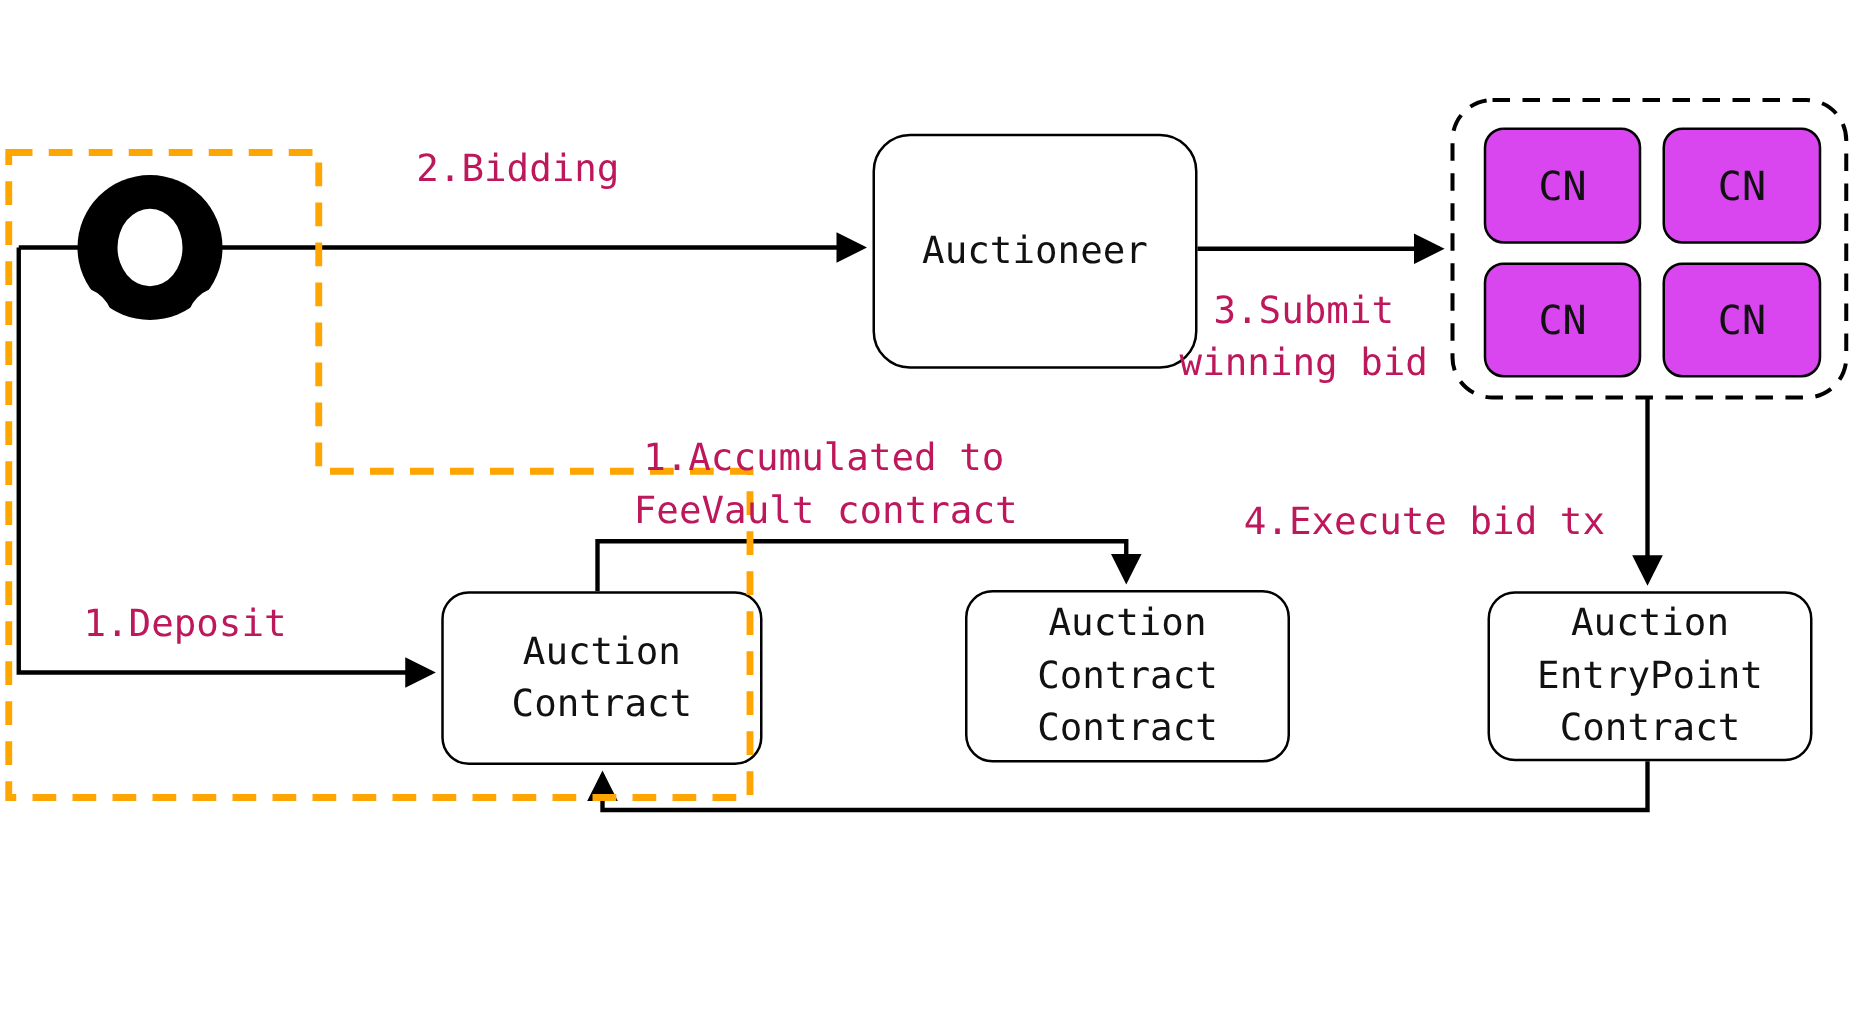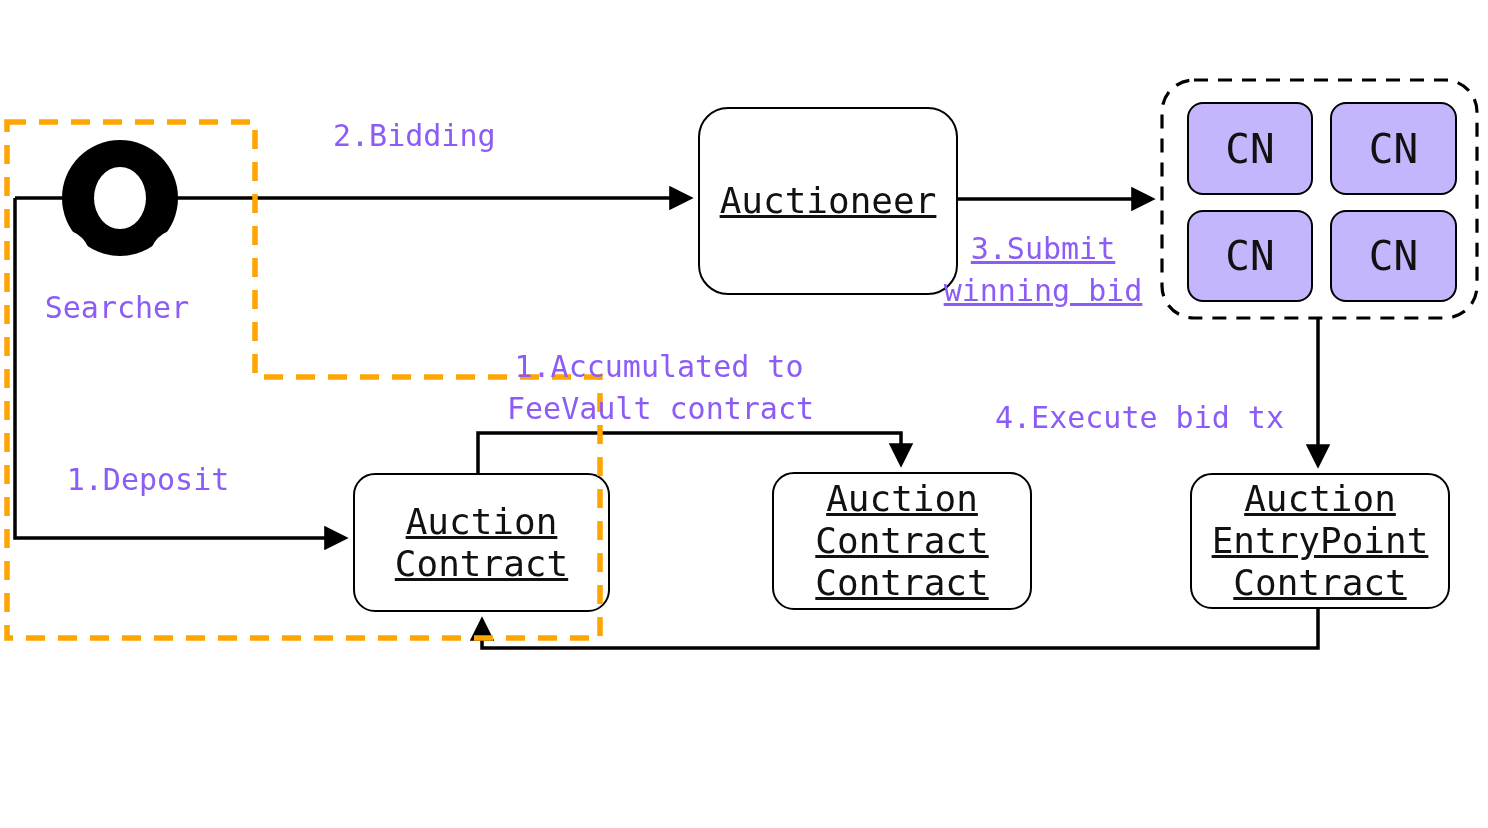--- a/index.html
+++ b/index.html
@@ -26,58 +26,58 @@
     background: #ffffff;
     border: 2.5px solid #000000;
     display: flex;
     flex-direction: column;
     align-items: center;
     justify-content: center;
     text-align: center;
     z-index: 2;
     box-sizing: border-box;
   }
-  .node .line { display: block; line-height: 42px; font-size: 36px; white-space: nowrap; text-decoration: underline; }
+  .node .line { display: block; line-height: 42px; font-size: 30px; white-space: nowrap; }
 
   #auctioneer { left: 698px; top: 107px; width: 260px; height: 188px; border-radius: 30px; font-size: 30px; }
   #deposit    { left: 353px; top: 473px; width: 257px; height: 139px; border-radius: 22px; }
   #feevault   { left: 772px; top: 472px; width: 260px; height: 138px; border-radius: 22px; }
   #entrypoint { left: 1190px; top: 473px; width: 260px; height: 136px; border-radius: 22px; }
 
   .cn-box {
     position: absolute;
-    background: #c4b5fd;
+    background: #d946ef;
     border: 2px solid #000000;
     border-radius: 16px;
     display: flex;
     align-items: center;
     justify-content: center;
-    font-size: 41px;
+    font-size: 32px;
     z-index: 2;
     box-sizing: border-box;
   }
   #cn-tl { left: 1187px; top: 102px; width: 126px; height: 93px; }
   #cn-tr { left: 1330px; top: 102px; width: 127px; height: 93px; }
   #cn-bl { left: 1187px; top: 210px; width: 126px; height: 92px; }
   #cn-br { left: 1330px; top: 210px; width: 127px; height: 92px; }
 
   .caption {
     position: absolute;
     font-size: 30px;
     white-space: nowrap;
     z-index: 5;
-    color: #8b5cf6;
+    color: #be185d;
   }
   .caption.center { text-align: center; }
   .caption .cline { display: block; line-height: 42px; }
 
   #searcher-label { left: 27px;  top: 290px; width: 180px; text-align: center; }
-  #step1-label    { left: 58px;  top: 462px; width: 180px; text-align: center; }
+  #step1-label    { left: 58px;  top: 482px; width: 180px; text-align: center; }
   #step2-label    { left: 333px; top: 118px; }
-  #step3-label    { left: 930px; top: 228px; width: 226px; text-decoration: underline; }
+  #step3-label    { left: 930px; top: 228px; width: 226px; }
   #step4-label    { left: 995px; top: 400px; }
   #step5-label    { left: 638px; top: 664px; width: 470px; }
   #step6-label    { left: 507px; top: 346px; width: 304px; }
 
   #person-icon-wrap {
     position: absolute;
     left: 58px; top: 140px;
     width: 124px; height: 120px;
     z-index: 3;
   }
@@ -142,21 +142,20 @@
       <ellipse cx="62" cy="58" rx="26" ry="31" fill="#ffffff"></ellipse>
       <circle cx="5" cy="117" r="27" fill="#ffffff"></circle>
       <circle cx="119" cy="117" r="27" fill="#ffffff"></circle>
     </svg>
   </div>
 
   <svg class="layer z4" viewBox="0 0 1488 828">
     <path d="M7,122 H255 V377 H600 V638 H7 Z" fill="none" stroke="#FFA500" stroke-width="5.5" stroke-dasharray="19 13"></path>
   </svg>
 
-  <div class="caption" id="searcher-label">Searcher</div>
 
   <div class="caption" id="step1-label">1.Deposit</div>
 
   <div class="caption" id="step2-label">2.Bidding</div>
 
   <div class="caption center" id="step3-label">
     <span class="cline">3.Submit</span>
     <span class="cline">winning bid</span>
   </div>
 

